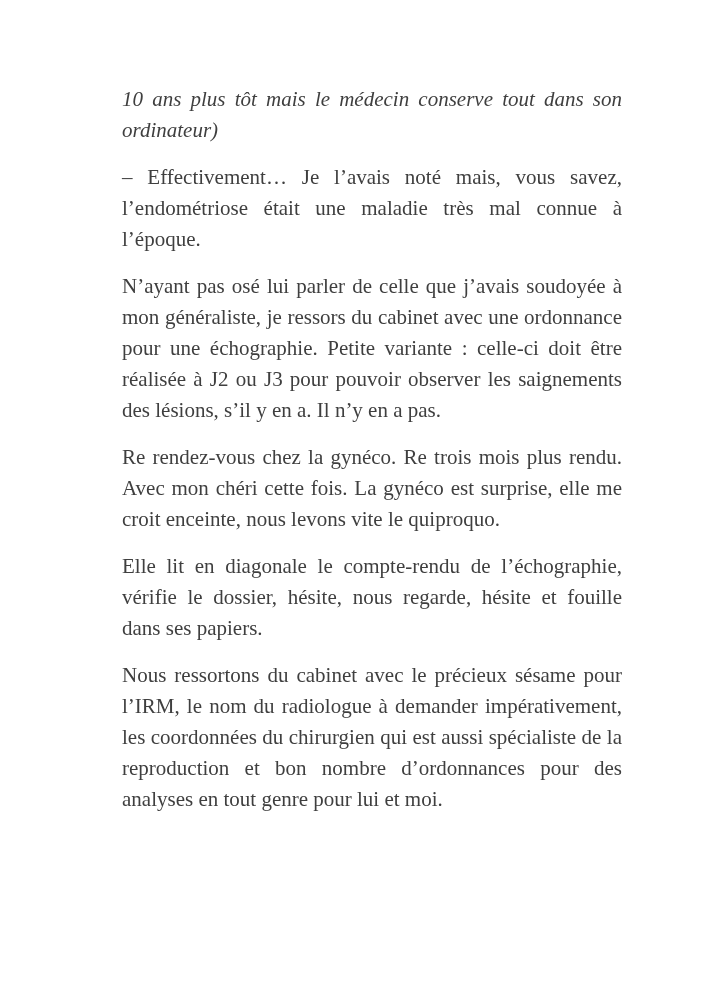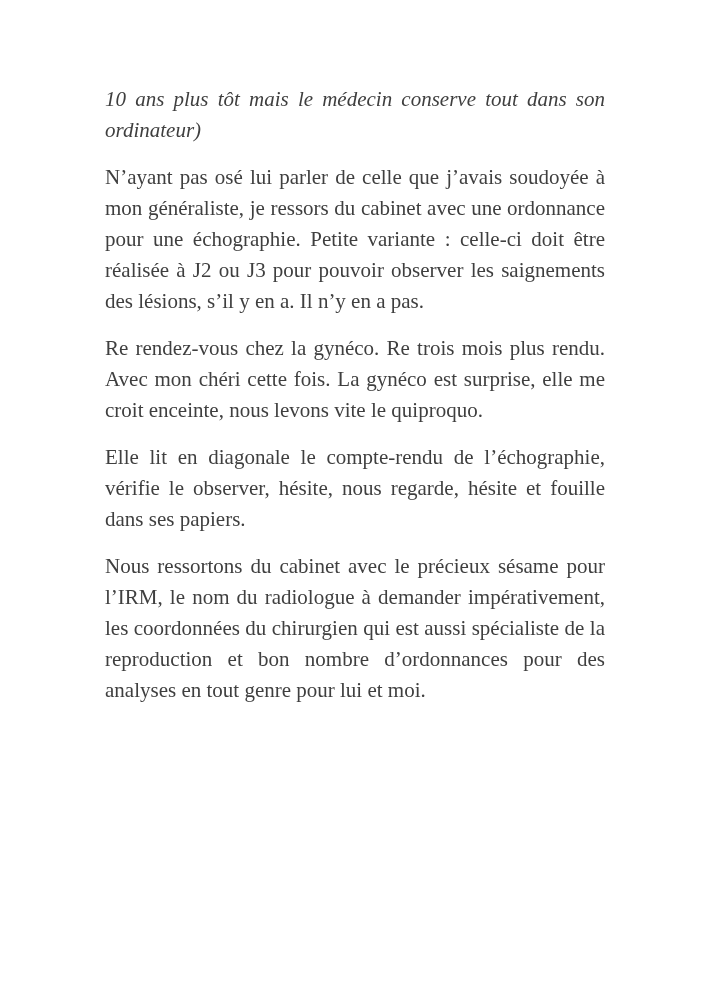--- a/index.html
+++ b/index.html
@@ -11,21 +11,21 @@
     position: relative;
     width: 709px;
     height: 992px;
     background: #ffffff;
     overflow: hidden;
     font-family: "Liberation Serif", serif;
   }
   .content {
     position: absolute;
     top: 84px;
-    left: 105px;
+    left: 122px;
     width: 500px;
     color: #3f3f3f;
     font-size: 21px;
     line-height: 31px;
     text-align: justify;
   }
   .content p {
     margin: 0 0 16px 0;
   }
   .content p.italic {
@@ -41,18 +41,19 @@
     font-size: 13px;
     font-family: "Liberation Serif", serif;
   }
 </style>
 </head>
 <body>
 
 <div class="page">
   <div class="content" id="paragraphs">
       <p class="italic">10 ans plus tôt mais le médecin conserve tout dans son ordinateur)</p>
+      <p>– Effectivement… Je l’avais noté mais, vous savez, l’endométriose était une maladie très mal connue à l’époque.</p>
       <p>N’ayant pas osé lui parler de celle que j’avais soudoyée à mon généraliste, je ressors du cabinet avec une ordonnance pour une échographie. Petite variante : celle-ci doit être réalisée à J2 ou J3 pour pouvoir observer les saignements des lésions, s’il y en a. Il n’y en a pas.</p>
       <p>Re rendez-vous chez la gynéco. Re trois mois plus rendu. Avec mon chéri cette fois. La gynéco est surprise, elle me croit enceinte, nous levons vite le quiproquo.</p>
-      <p>Elle lit en diagonale le compte-rendu de l’échographie, vérifie le observer, hésite, nous regarde, hésite et fouille dans ses papiers.</p>
+      <p>Elle lit en diagonale le compte-rendu de l’échographie, vérifie le dossier, hésite, nous regarde, hésite et fouille dans ses papiers.</p>
       <p>Nous ressortons du cabinet avec le précieux sésame pour l’IRM, le nom du radiologue à demander impérativement, les coordonnées du chirurgien qui est aussi spécialiste de la reproduction et bon nombre d’ordonnances pour des analyses en tout genre pour lui et moi.</p>
     </div>
 </div>
 
 </body></html>

